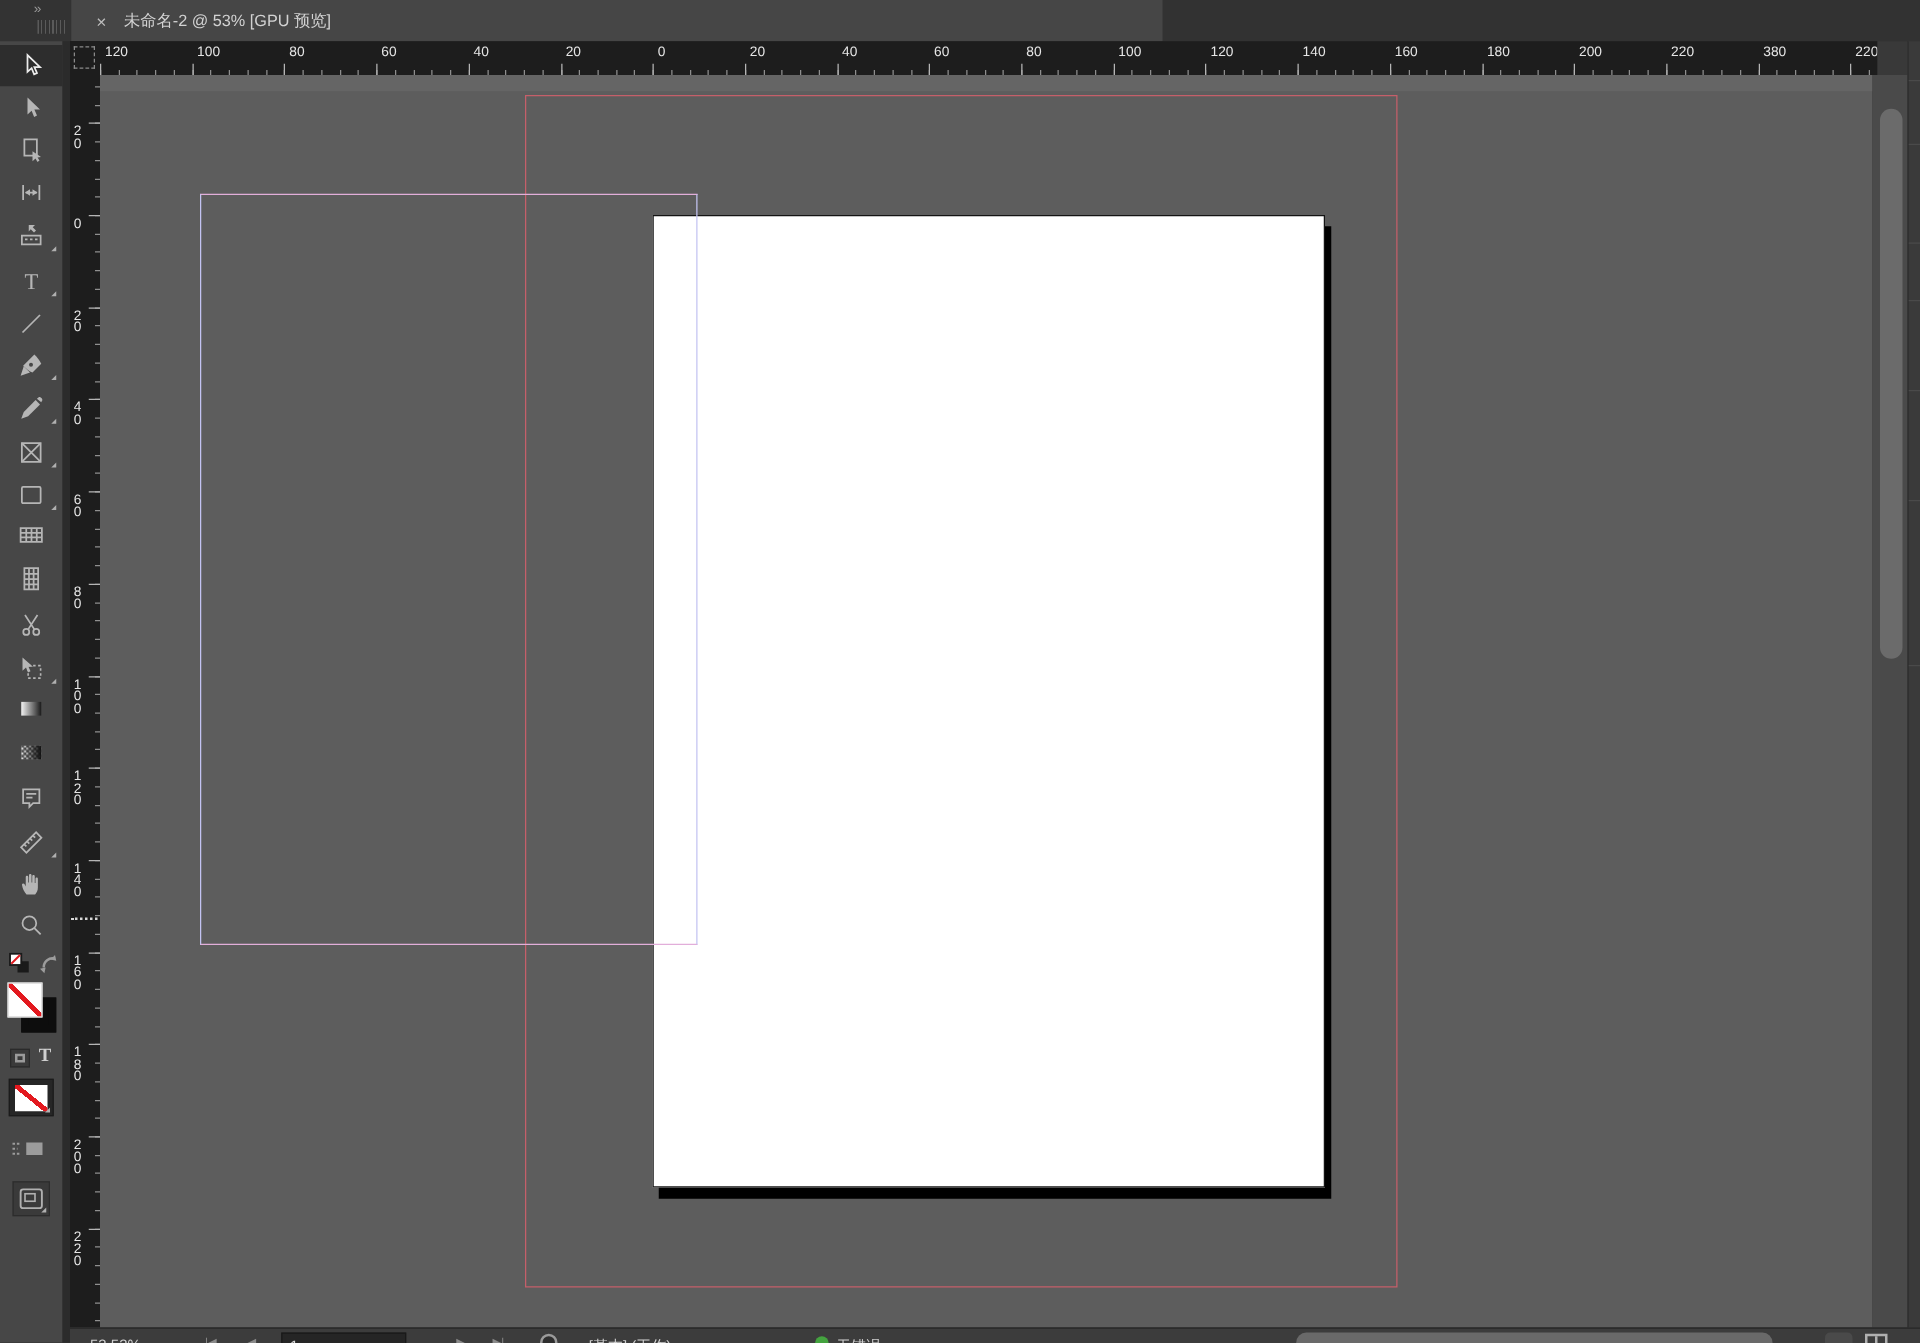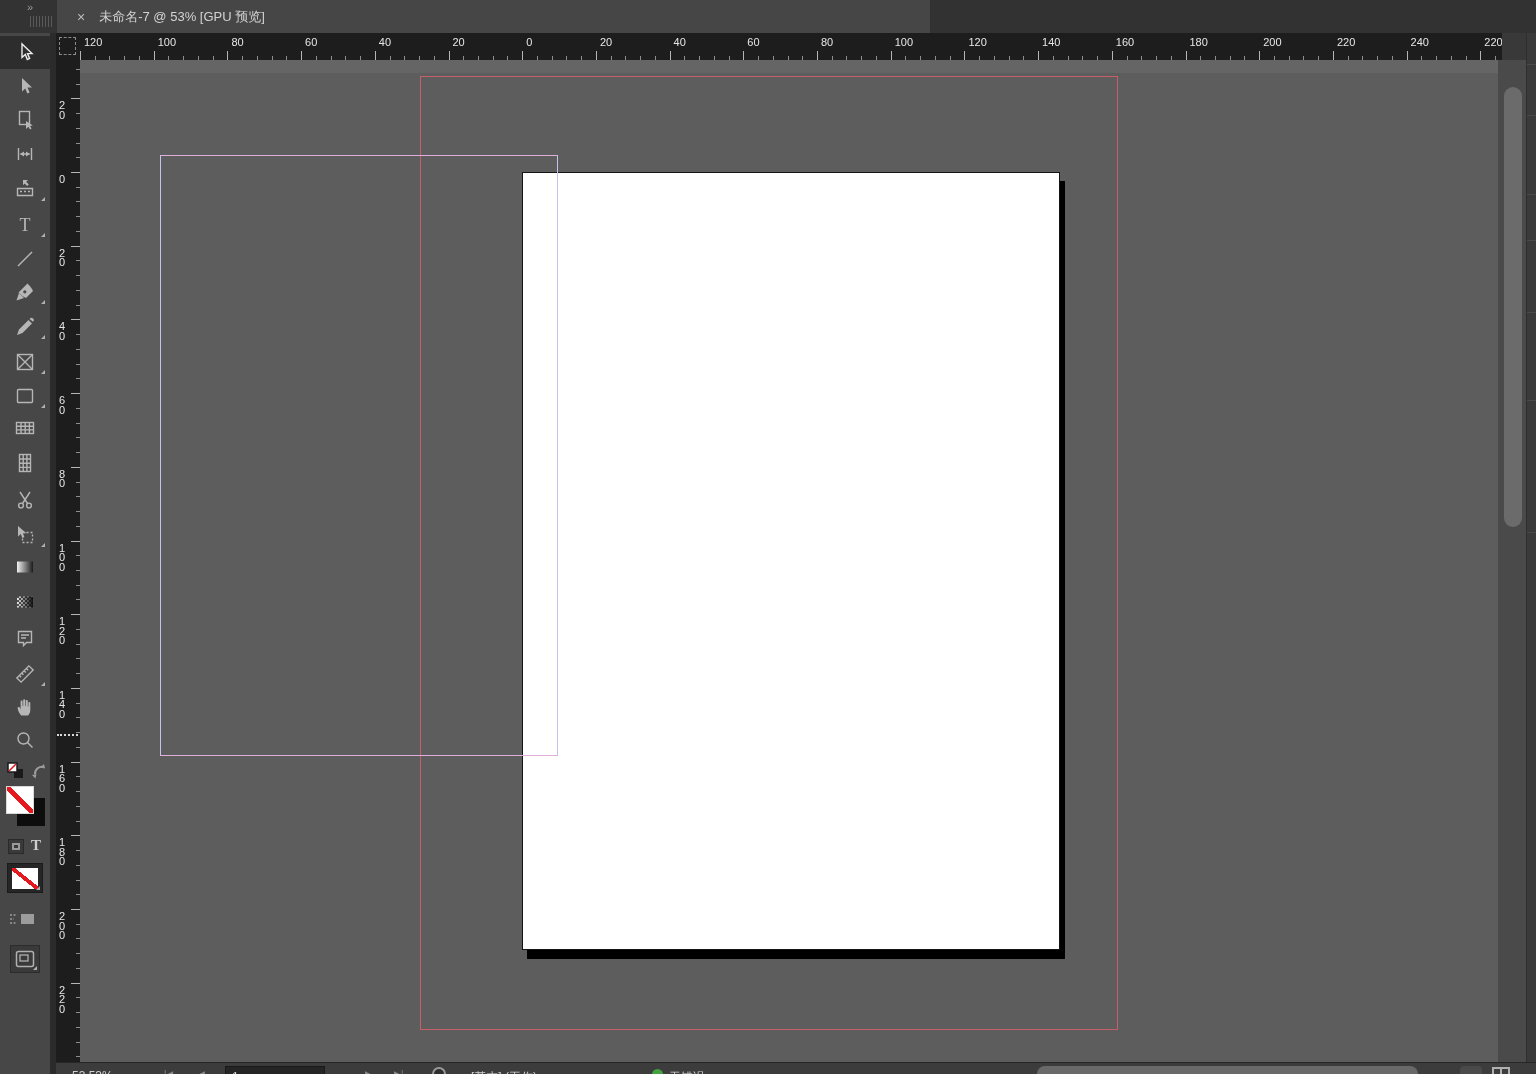--- a/index.html
+++ b/index.html
@@ -97,21 +97,21 @@
 </head>
 <body>
 
 <div id="tabbar">
   <div id="panel-header">
     <div id="collapse-chevrons">»</div>
     <div id="grip"></div>
   </div>
   <div id="doc-tab">
     <span id="tab-close">×</span>
-    <span id="tab-title">未命名-7 @ 53% [GPU 预览]</span>
+    <span id="tab-title">未命名-2 @ 53% [GPU 预览]</span>
   </div>
 </div>
 
 <div id="toolbar">
   <div class="tool active" style="top:3px">
     <svg width="24" height="24">
         <path class="st" d="M9 3 L9 16.5 L12.3 13.5 L14.3 18.5 L16.6 17.4 L14.5 12.6 L19 12.6 Z"></path>
       </svg>
   </div>
   <div class="tool" style="top:37px">
@@ -421,21 +421,21 @@
     <div class="hlabel" style="left: 986.1px;">140</div>
     <div class="htick" style="left: 1055.8px; height: 9px; background: rgb(181, 181, 181);"></div>
     <div class="hlabel" style="left: 1059.8px;">160</div>
     <div class="htick" style="left: 1129.5px; height: 9px; background: rgb(181, 181, 181);"></div>
     <div class="hlabel" style="left: 1133.5px;">180</div>
     <div class="htick" style="left: 1203.2px; height: 9px; background: rgb(181, 181, 181);"></div>
     <div class="hlabel" style="left: 1207.2px;">200</div>
     <div class="htick" style="left: 1276.9px; height: 9px; background: rgb(181, 181, 181);"></div>
     <div class="hlabel" style="left: 1280.9px;">220</div>
     <div class="htick" style="left: 1350.6px; height: 9px; background: rgb(181, 181, 181);"></div>
-    <div class="hlabel" style="left: 1354.6px;">240</div>
+    <div class="hlabel" style="left: 1354.6px;">380</div>
     <div class="htick" style="left: 1424.3px; height: 9px; background: rgb(181, 181, 181);"></div>
     <div class="hlabel" style="left: 1428.3px;">220</div>
   </div>
 <div id="vruler">
   <div id="vruler-marker" style="top:674px"></div>
 <div class="vtick" style="top: 8.82px; width: 4px;"></div>
     <div class="vtick" style="top: 23.56px; width: 4px;"></div>
     <div class="vtick" style="top: 38.3px; width: 4px;"></div>
     <div class="vtick" style="top: 53.04px; width: 4px;"></div>
     <div class="vtick" style="top: 67.78px; width: 4px;"></div>

